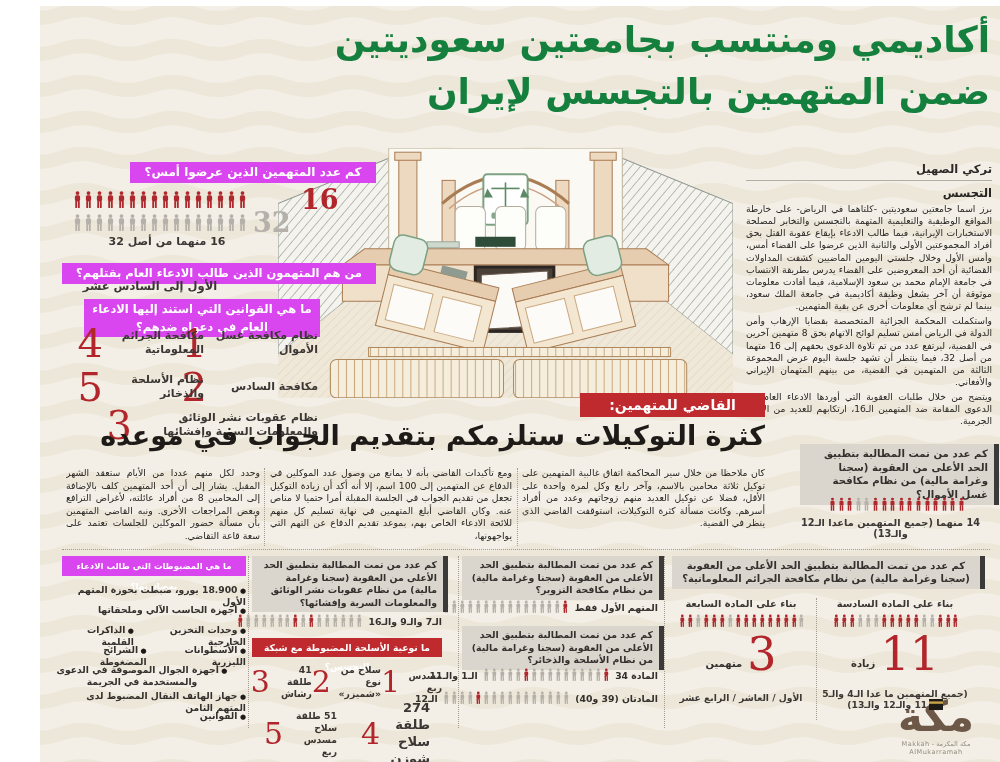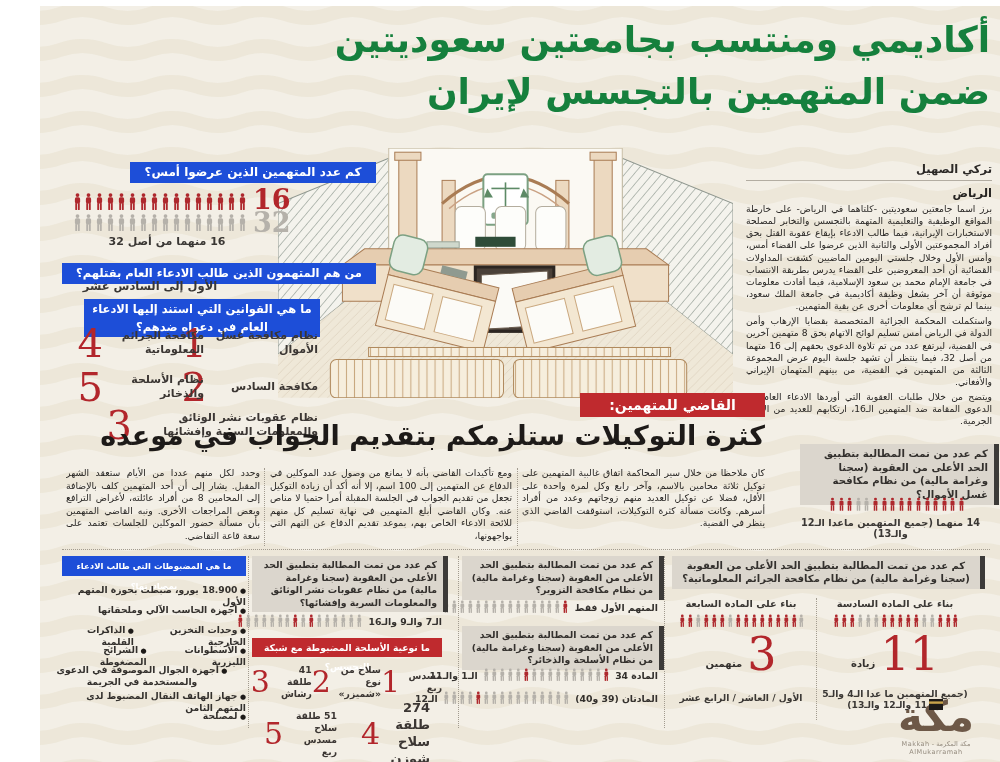--- a/index.html
+++ b/index.html
@@ -6,21 +6,21 @@
   #page{position:relative;width:1000px;height:762px;overflow:hidden;
         background:#f3efe6;font-family:"DejaVu Sans",sans-serif;direction:rtl;margin:0 auto;}
   .abs{position:absolute;}
   
   #waves{position:absolute;left:0;top:0;width:1000px;height:762px;z-index:0;}
   .edge{position:absolute;background:#ffffff;z-index:1;}
   
   .main-title{z-index:5;right:10px;top:14px;text-align:right;color:#15803d;
               font-weight:bold;font-size:36px;line-height:1.45;white-space:nowrap;}
   
-  .qbar{z-index:6;background:#1d4ed8;color:#fff;font-weight:bold;text-align:center;}
+  .qbar{z-index:6;background:#d946ef;color:#fff;font-weight:bold;text-align:center;}
   
   .gbox{z-index:6;background:#dbd6cd;border-left:none;border-right:5px solid #3c3a38;
         color:#33302d;font-weight:bold;text-align:right;padding:3px 6px;line-height:1.34;}
   .rbar{z-index:6;background:#bf2a2e;color:#fff;font-weight:bold;text-align:center;}
   
   .icons{display:flex;align-items:flex-end;direction:ltr;z-index:6;}
   .icons .pi{width:9px;height:20px;margin:0 1px;display:inline-block;}
   .icons.sm .pi{width:7px;height:15px;margin:0 .8px;}
   .icons.xs .pi{width:6.6px;height:14px;margin:0 .7px;}
   .pi svg{width:100%;height:100%;display:block;}
@@ -147,28 +147,28 @@
       <rect x="320" y="96" width="34" height="36" rx="9" fill="#e3ece2" stroke="#7ca183" stroke-width="1.5"></rect>
     </g>
 
     <rect x="90" y="198" width="300" height="9" fill="url(#slat)" stroke="#b08a5e"></rect>
     <rect x="52" y="210" width="172" height="38" rx="6" fill="url(#slat)" stroke="#b08a5e"></rect>
     <rect x="234" y="210" width="172" height="38" rx="6" fill="url(#slat)" stroke="#b08a5e"></rect>
   </svg>
 
   <div class="abs article" style="left:746px;top:160px;width:246px;">
     <div class="byline">تركي الصهيل</div>
-    <div class="city">الرياض</div>
+    <div class="city">التجسس</div>
     <p>برز اسما جامعتين سعوديتين -كلتاهما في الرياض- على خارطة المواقع الوظيفية والتعليمية المتهمة بالتجسس والتخابر لمصلحة الاستخبارات الإيرانية، فيما طالب الادعاء بإيقاع عقوبة القتل بحق أفراد المجموعتين الأولى والثانية الذين عرضوا على القضاء أمس، وأمس الأول وخلال جلستي اليومين الماضيين كشفت المداولات القضائية أن أحد المعروضين على القضاء يدرس بطريقة الانتساب في جامعة الإمام محمد بن سعود الإسلامية، فيما أفادت معلومات موثوقة أن آخر يشغل وظيفة أكاديمية في جامعة الملك سعود، بينما لم ترشح أي معلومات أخرى عن بقية المتهمين.</p>
     <p>واستكملت المحكمة الجزائية المتخصصة بقضايا الإرهاب وأمن الدولة في الرياض أمس تسليم لوائح الاتهام بحق 8 متهمين آخرين في القضية، ليرتفع عدد من تم تلاوة الدعوى بحقهم إلى 16 متهما من أصل 32، فيما ينتظر أن تشهد جلسة اليوم عرض المجموعة الثالثة من المتهمين في القضية، من بينهم المتهمان الإيراني والأفغاني.</p>
     <p>ويتضح من خلال طلبات العقوبة التي أوردها الادعاء العام في الدعوى المقامة ضد المتهمين الـ16، ارتكابهم للعديد من الأدوار الجرمية.</p>
   </div>
 
   <div class="abs qbar" style="left:130px;top:162px;width:246px;height:21px;font-size:12px;line-height:21px;">كم عدد المتهمين الذين عرضوا أمس؟</div>
-  <div class="abs" style="left:72px;top:188px;display:flex;direction:ltr;z-index:6;">
+  <div class="abs" style="left:72px;top:188px;display:flex;align-items:center;direction:ltr;z-index:6;gap:48px;">
     <span class="icons">
         <span class="pi red">
           <svg viewBox="0 0 20 40" xmlns="http://www.w3.org/2000/svg">
             <circle cx="10" cy="4.6" r="4.2"></circle>
             <rect x="4.2" y="9.6" width="11.6" height="13.5" rx="3.5"></rect>
             <rect x="5" y="22" width="4.1" height="16" rx="1.5"></rect>
             <rect x="10.9" y="22" width="4.1" height="16" rx="1.5"></rect>
           </svg>
         </span>
         <span class="pi red">
@@ -1456,21 +1456,21 @@
     <span class="seize-item">الأسطوانات الليزرية</span>
     <span class="seize-item">الشرائح المضغوطة</span>
   </div>
   <div class="abs seize-row" style="left:50px;top:664px;width:184px;text-align:center;">
     <span class="seize-item">أجهزة الجوال الموصوفة في الدعوى والمستخدمة في الجريمة</span>
   </div>
   <div class="abs seize-row" style="left:62px;top:690px;width:184px;">
     <span class="seize-item">جهاز الهاتف النقال المضبوط لدى المتهم الثامن</span>
   </div>
   <div class="abs seize-row" style="left:62px;top:710px;width:184px;">
-    <span class="seize-item">لمصلحة</span>
+    <span class="seize-item">القوانين</span>
   </div>
 
   <div class="abs logo" style="left:880px;top:696px;width:112px;">
     <div class="word">مكة</div>
     <svg width="16" height="13" viewBox="0 0 16 13" style="position:absolute;left:48px;top:2px;">
       <rect x="1" y="1" width="14" height="11" fill="#1d1a18"></rect>
       <rect x="1" y="3.4" width="14" height="2.4" fill="#c8a24a"></rect>
     </svg>
     <div class="tag">مكة المكرمة - Makkah AlMukarramah</div>
   </div>

